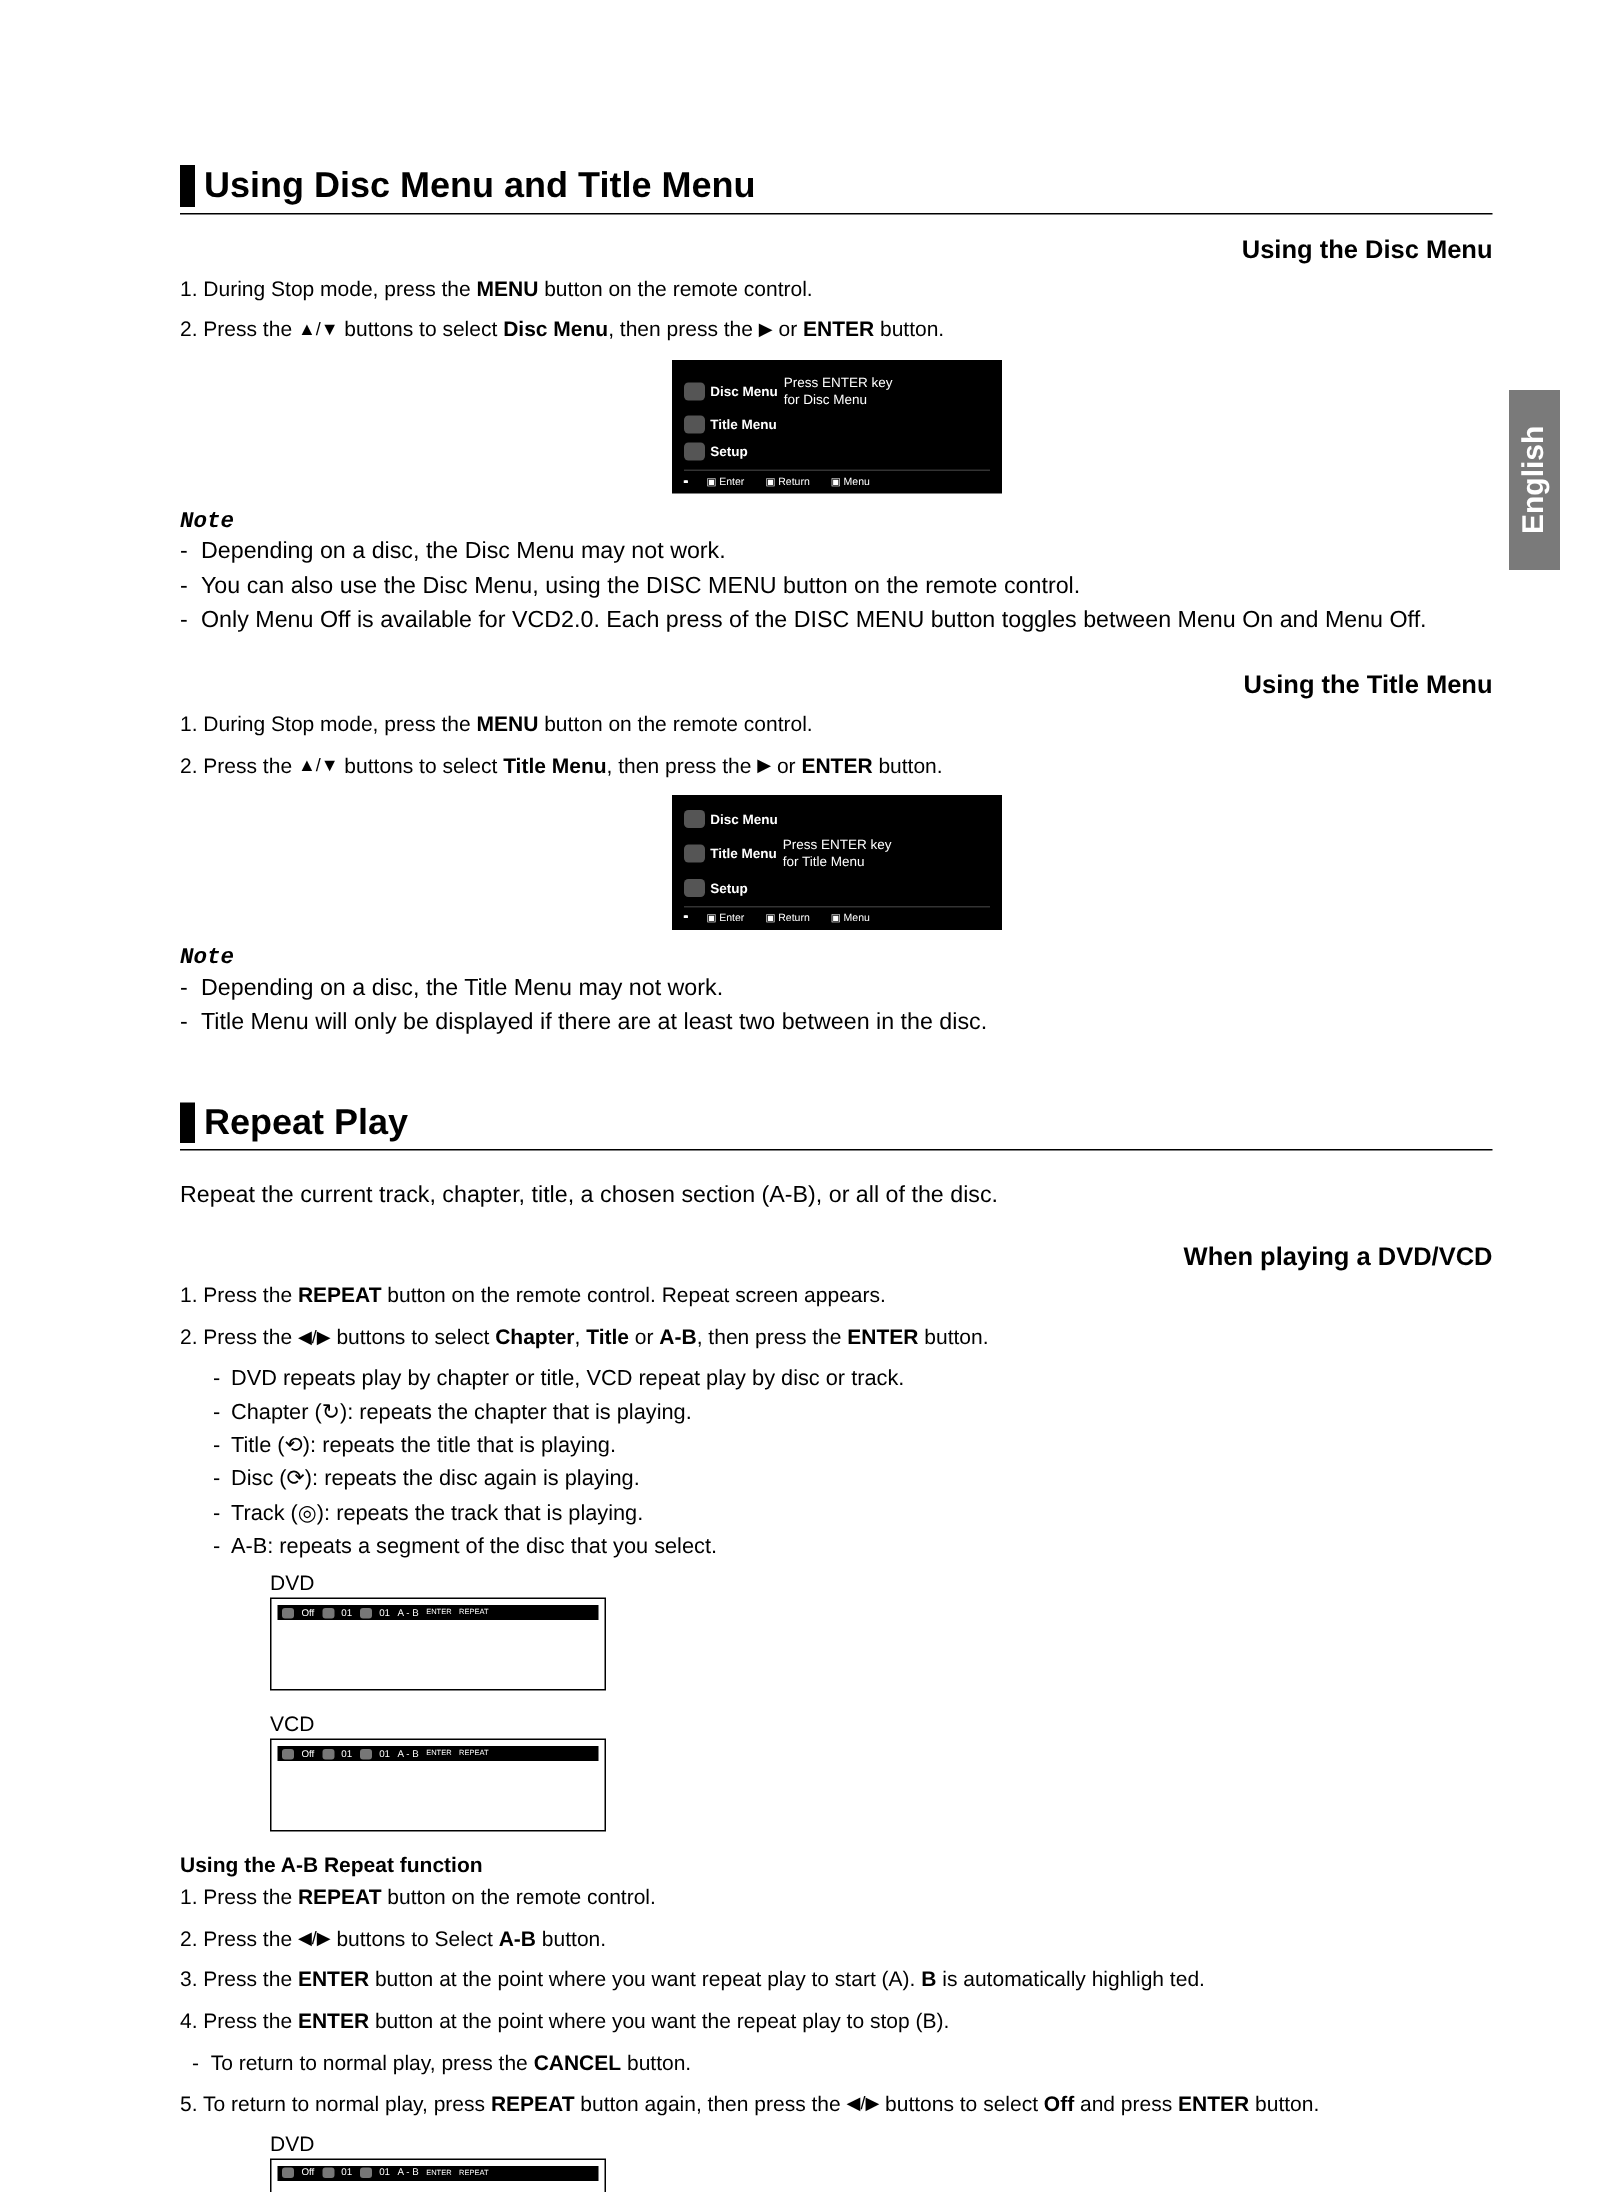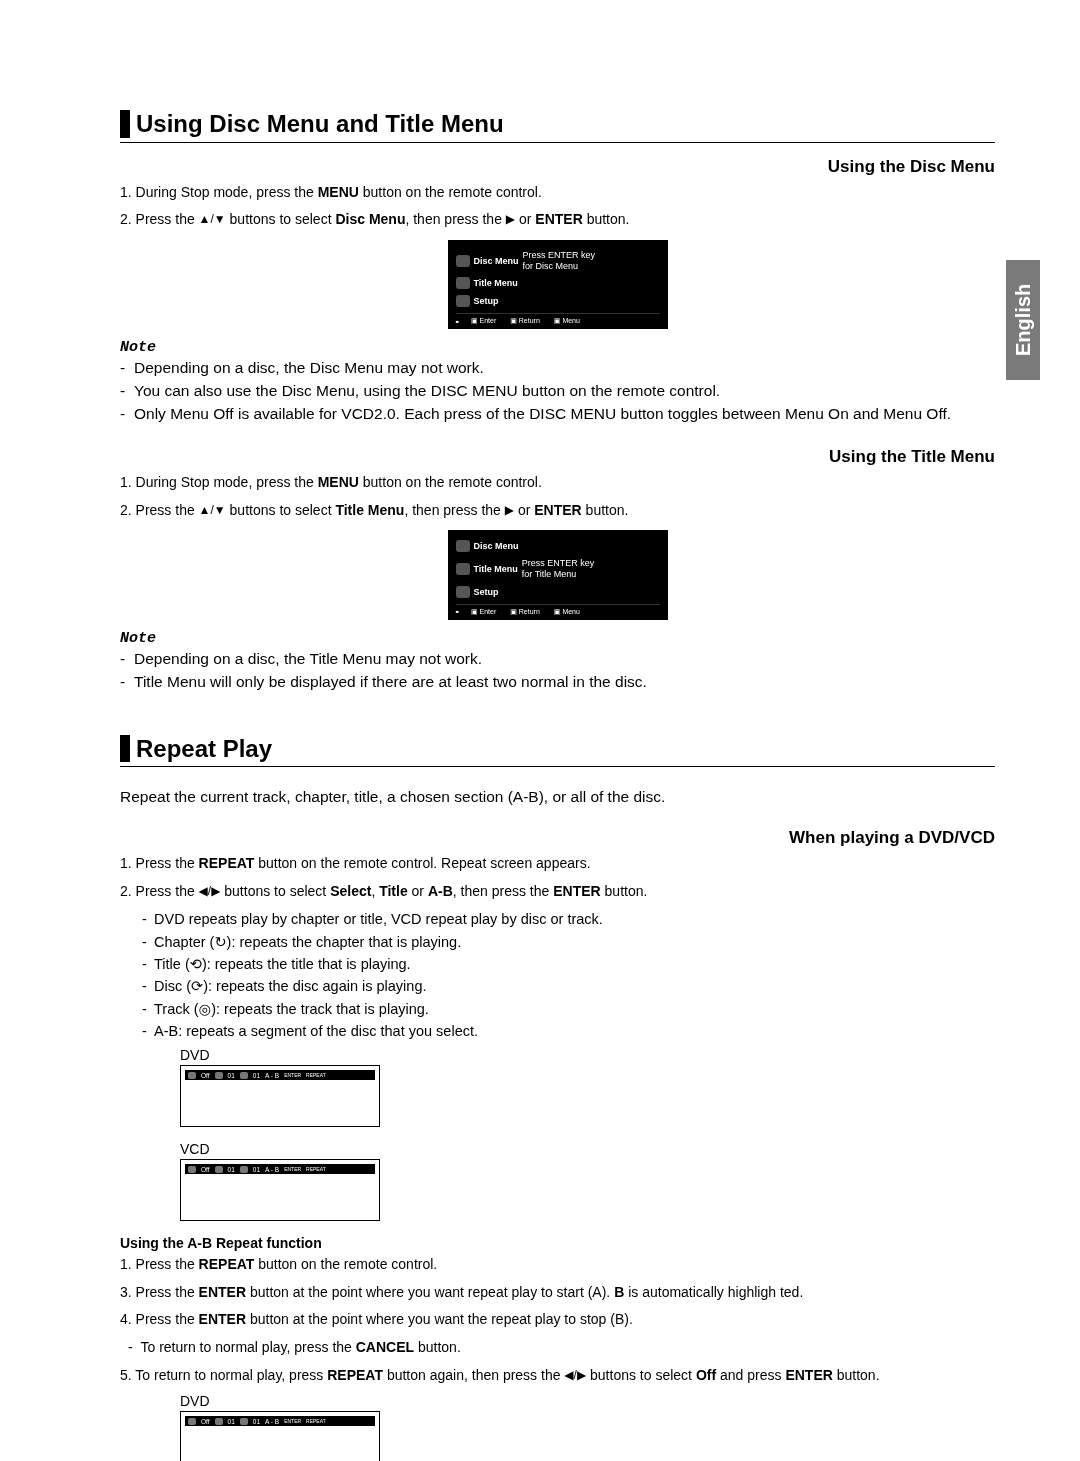--- a/index.html
+++ b/index.html
@@ -124,21 +124,21 @@
     padding-top: 3px;
     display: flex;
     gap: 14px;
     font-size: 7px;
     align-items: center;
   }
   .osd-footer .dots {
     letter-spacing: -2px;
   }
   .strip-wrap {
-    width: 200px;
+    width: 224px;
     margin: 6px 0 14px 60px;
   }
   .strip-label {
     font-size: 14px;
     margin-bottom: 2px;
   }
   .strip {
     border: 1px solid #000;
     height: 60px;
     position: relative;
@@ -277,38 +277,38 @@
         <div class="osd-footer">
           <span class="dots">▪▫▪</span>
           <span>▣ <span>Enter</span></span>
           <span>▣ <span>Return</span></span>
           <span>▣ <span>Menu</span></span>
         </div>
       </div>
 
       <div class="note-label">Note</div>
       <div class="bullet">Depending on a disc, the Title Menu may not work.</div>
-      <div class="bullet">Title Menu will only be displayed if there are at least two normal in the disc.</div>
+      <div class="bullet">Title Menu will only be displayed if there are at least two between in the disc.</div>
 
     </div>
 
     <div class="col">
 
       <div class="section-title">Repeat Play</div>
       <div class="section-underline"></div>
 
       <div class="body-text">Repeat the current track, chapter, title, a chosen section (A-B), or all of the disc.</div>
 
       <div class="sub-heading">When playing a DVD/VCD</div>
 
       <div class="step">
         <span>1. Press the </span><span class="b">REPEAT</span><span> button on the remote control. Repeat screen appears.</span>
       </div>
       <div class="step">
-        <span>2. Press the </span><span class="inline-icon">◀/▶</span><span> buttons to select </span><span class="b">Select</span><span>, </span><span class="b">Title</span><span> or </span><span class="b">A-B</span><span>, then press the </span><span class="b">ENTER</span><span> button.</span>
+        <span>2. Press the </span><span class="inline-icon">◀/▶</span><span> buttons to select </span><span class="b">Chapter</span><span>, </span><span class="b">Title</span><span> or </span><span class="b">A-B</span><span>, then press the </span><span class="b">ENTER</span><span> button.</span>
       </div>
 
       <div class="sub-bullet">DVD repeats play by chapter or title, VCD repeat play by disc or track.</div>
       <div class="sub-bullet">
         <span>Chapter (</span><span>↻</span><span>): repeats the chapter that is playing.</span>
       </div>
       <div class="sub-bullet">
         <span>Title (</span><span>⟲</span><span>): repeats the title that is playing.</span>
       </div>
       <div class="sub-bullet">
@@ -351,20 +351,23 @@
           </div>
         </div>
       </div>
 
       <div class="small-heading">Using the A-B Repeat function</div>
 
       <div class="step">
         <span>1. Press the </span><span class="b">REPEAT</span><span> button on the remote control.</span>
       </div>
       <div class="step">
+        <span>2. Press the </span><span class="inline-icon">◀/▶</span><span> buttons to Select </span><span class="b">A-B</span><span> button.</span>
+      </div>
+      <div class="step">
         <span>3. Press the </span><span class="b">ENTER</span><span> button at the point where you want repeat play to start (A). </span><span class="b">B</span><span> is automatically highligh ted.</span>
       </div>
       <div class="step">
         <span>4. Press the </span><span class="b">ENTER</span><span> button at the point where you want the repeat play to stop (B).</span>
       </div>
       <div class="step" style="padding-left:8px">
         - &nbsp;<span>To return to normal play, press the </span><span class="b">CANCEL</span><span> button.</span>
       </div>
       <div class="step">
         <span>5. To return to normal play, press </span><span class="b">REPEAT</span><span> button again, then press the </span><span class="inline-icon">◀/▶</span><span> buttons to select </span><span class="b">Off</span><span> and press </span><span class="b">ENTER</span><span> button.</span>

